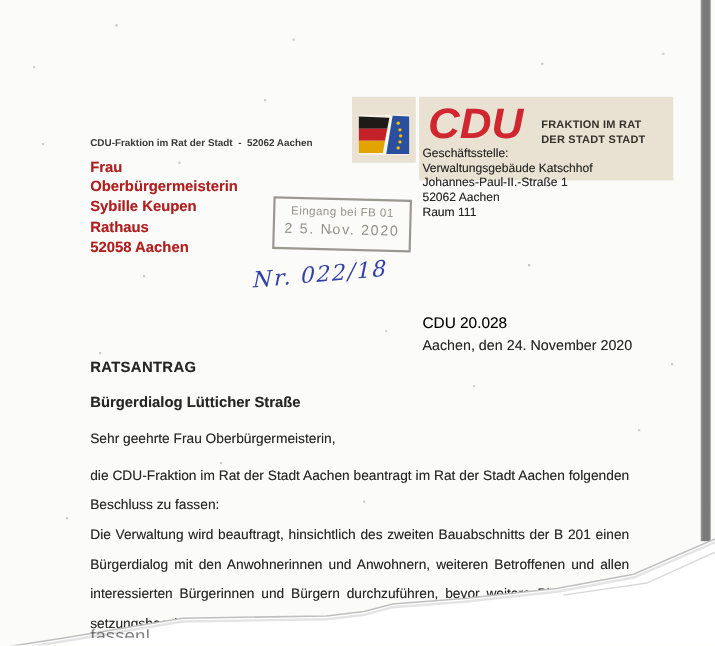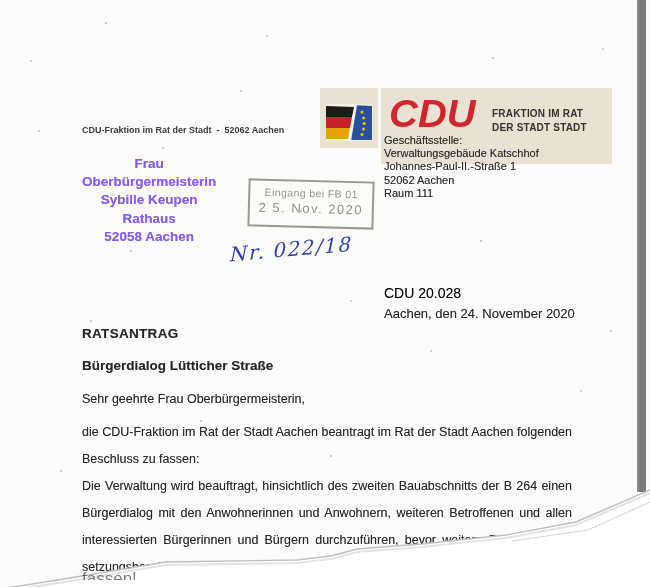--- a/index.html
+++ b/index.html
@@ -30,21 +30,21 @@
   .logo-flag-box svg{position:absolute;left:6px;top:16px;}
   .logo-main-box{position:absolute;left:381px;top:88px;width:231px;height:76px;background:#e9e2d3;}
   .cdu-wordmark{
     position:absolute;left:8px;top:5px;
     font-size:40px;line-height:40px;font-weight:bold;font-style:italic;
     color:#cf2630;letter-spacing:0px;transform:scaleY(.97);
   }
   .logo-sub{position:absolute;left:111px;top:19px;font-size:10px;line-height:13.5px;font-weight:bold;color:#33302c;letter-spacing:.2px;}
   
   .sender-line{position:absolute;left:82px;top:125px;font-size:9px;font-weight:600;color:#3a3a3a;white-space:pre;}
-  .recipient{position:absolute;left:82px;top:155px;font-size:13.5px;font-weight:600;line-height:18.2px;color:#8b5cf6;text-align:center;}
+  .recipient{position:absolute;left:82px;top:143px;font-size:13.5px;font-weight:600;line-height:18.2px;color:#b91c1c;}
   
   .stamp{
     position:absolute;left:248px;top:180px;width:122px;height:44px;
     border:2px solid #96938c;transform:rotate(1.5deg);
     color:#8f8c85;text-align:center;opacity:.95;
   }
   .stamp-l1{margin-top:5px;font-size:10.5px;letter-spacing:.4px;}
   .stamp-l2{margin-top:2px;font-size:13px;letter-spacing:1.5px;}
   
   .handwriting{
@@ -143,21 +143,21 @@
   <div class="doc-heading t-ink">RATSANTRAG</div>
   <div class="subject t-ink">Bürgerdialog Lütticher Straße</div>
   <div class="salutation t-ink">Sehr geehrte Frau Oberbürgermeisterin,</div>
 
   <div class="para para1 t-ink">
     <div class="jline">die CDU-Fraktion im Rat der Stadt Aachen beantragt im Rat der Stadt Aachen folgenden</div>
     <div class="bline">Beschluss zu fassen:</div>
   </div>
 
   <div class="para para2 t-ink">
-    <div class="jline">Die Verwaltung wird beauftragt, hinsichtlich des zweiten Bauabschnitts der B 264 einen</div>
+    <div class="jline">Die Verwaltung wird beauftragt, hinsichtlich des zweiten Bauabschnitts der B 201 einen</div>
     <div class="jline">Bürgerdialog mit den Anwohnerinnen und Anwohnern, weiteren Betroffenen und allen</div>
     <div class="jline">interessierten Bürgerinnen und Bürgern durchzuführen, bevor weitere Planungs- und Um-</div>
     <div class="bline"><span>setzungsbeschlüsse von den zuständig</span><span class="ghost">en Ge</span></div>
   </div>
 
   <div class="fade-cut"></div>
 
   <svg class="fold-svg" width="650" height="587" viewBox="0 0 650 587">
     <path d="M650,490 L576,522 L506,535 L422,544 L357,549 L331,556 L297,560 L166,562 L58,580 L0,589 L0,600 L650,600 Z" fill="#ffffff"></path>
     <path d="M650,493 L576,525 L506,538 L422,547 L357,552 L331,559 L297,563 L166,565 L58,583 L0,592" stroke="#e4e4e4" stroke-width="2.2" fill="none"></path>

